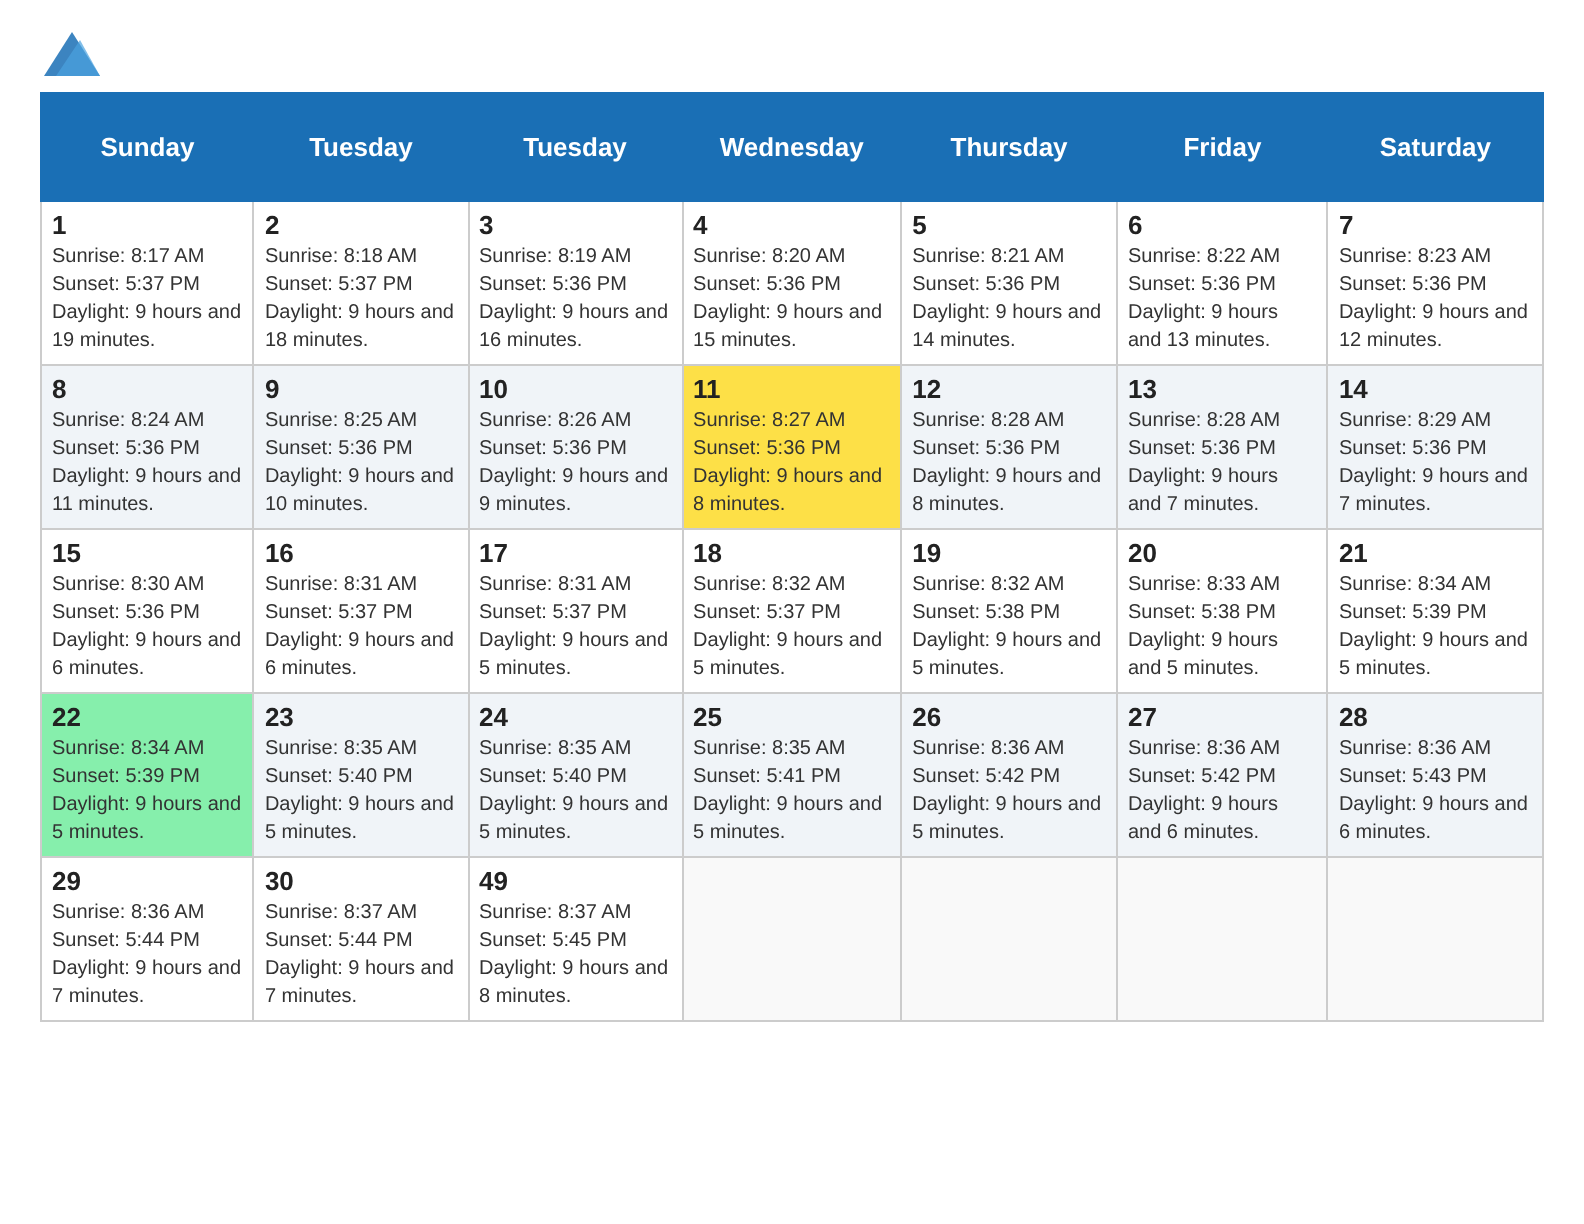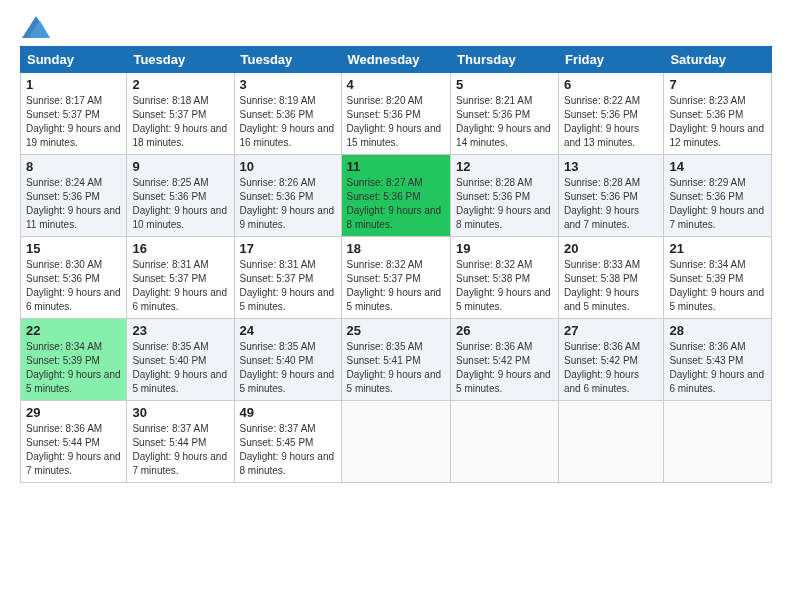--- a/index.html
+++ b/index.html
@@ -57,22 +57,22 @@
     }
     .calendar {
       width: 100%;
       border-collapse: collapse;
     }
     .calendar th {
       background: #1a6fb5;
       color: #fff;
       font-size: 13px;
       font-weight: bold;
-      padding: 5px 6px;
-      text-align: left;
+      padding: 19px 6px;
+      text-align: center;
       border: 1px solid #1a6fb5;
     }
     .calendar td {
       vertical-align: top;
       border: 1px solid #ccc;
       padding: 4px 5px;
       width: 113px;
       font-size: 10.5px;
       color: #222;
       background: #fff;
@@ -168,21 +168,21 @@
             <div class="day-info">Sunrise: 8:24 AM<br>Sunset: 5:36 PM<br>Daylight: 9 hours and 11 minutes.</div>
           </td>
           <td style="background: rgb(240, 244, 248);">
             <span class="day-num">9</span>
             <div class="day-info">Sunrise: 8:25 AM<br>Sunset: 5:36 PM<br>Daylight: 9 hours and 10 minutes.</div>
           </td>
           <td style="background: rgb(240, 244, 248); margin-top: 24px;">
             <span class="day-num">10</span>
             <div class="day-info">Sunrise: 8:26 AM<br>Sunset: 5:36 PM<br>Daylight: 9 hours and 9 minutes.</div>
           </td>
-          <td style="background: #22c55e;">
+          <td style="background: #fde047;">
             <span class="day-num">11</span>
             <div class="day-info">Sunrise: 8:27 AM<br>Sunset: 5:36 PM<br>Daylight: 9 hours and 8 minutes.</div>
           </td>
           <td style="background: rgb(240, 244, 248);">
             <span class="day-num">12</span>
             <div class="day-info">Sunrise: 8:28 AM<br>Sunset: 5:36 PM<br>Daylight: 9 hours and 8 minutes.</div>
           </td>
           <td style="background: rgb(240, 244, 248);">
             <span class="day-num">13</span>
             <div class="day-info">Sunrise: 8:28 AM<br>Sunset: 5:36 PM<br>Daylight: 9 hours and 7 minutes.</div>

